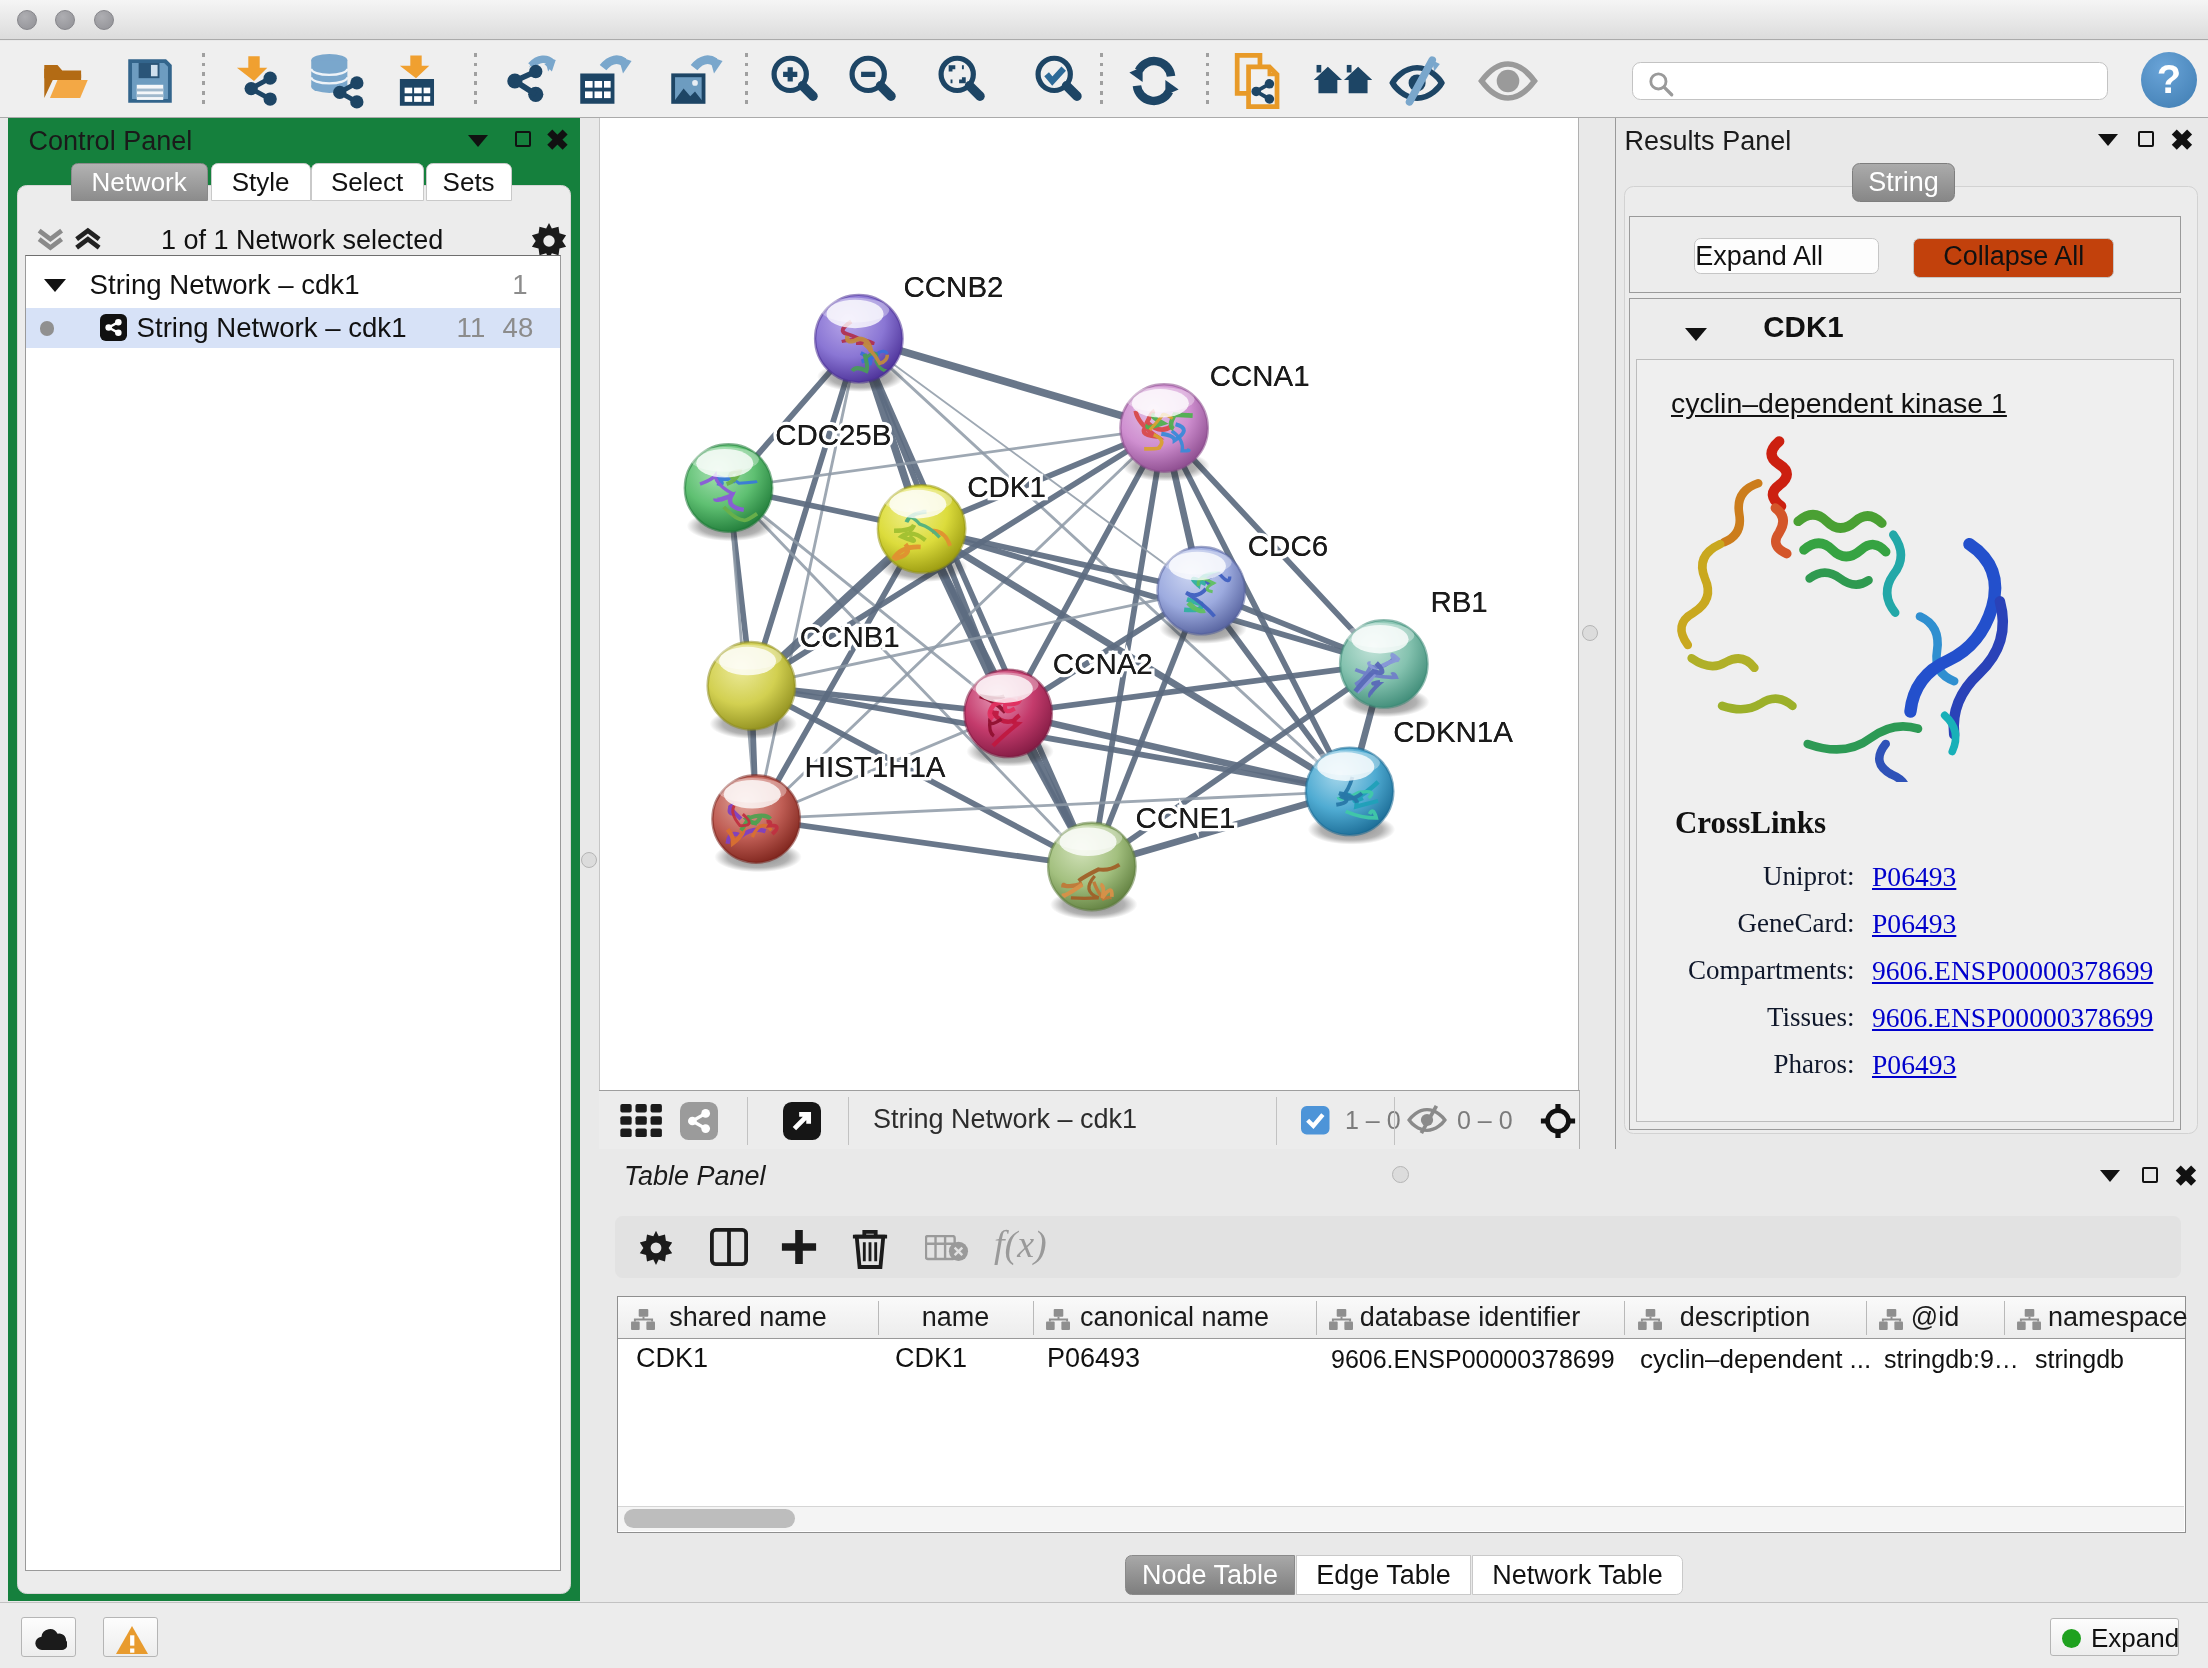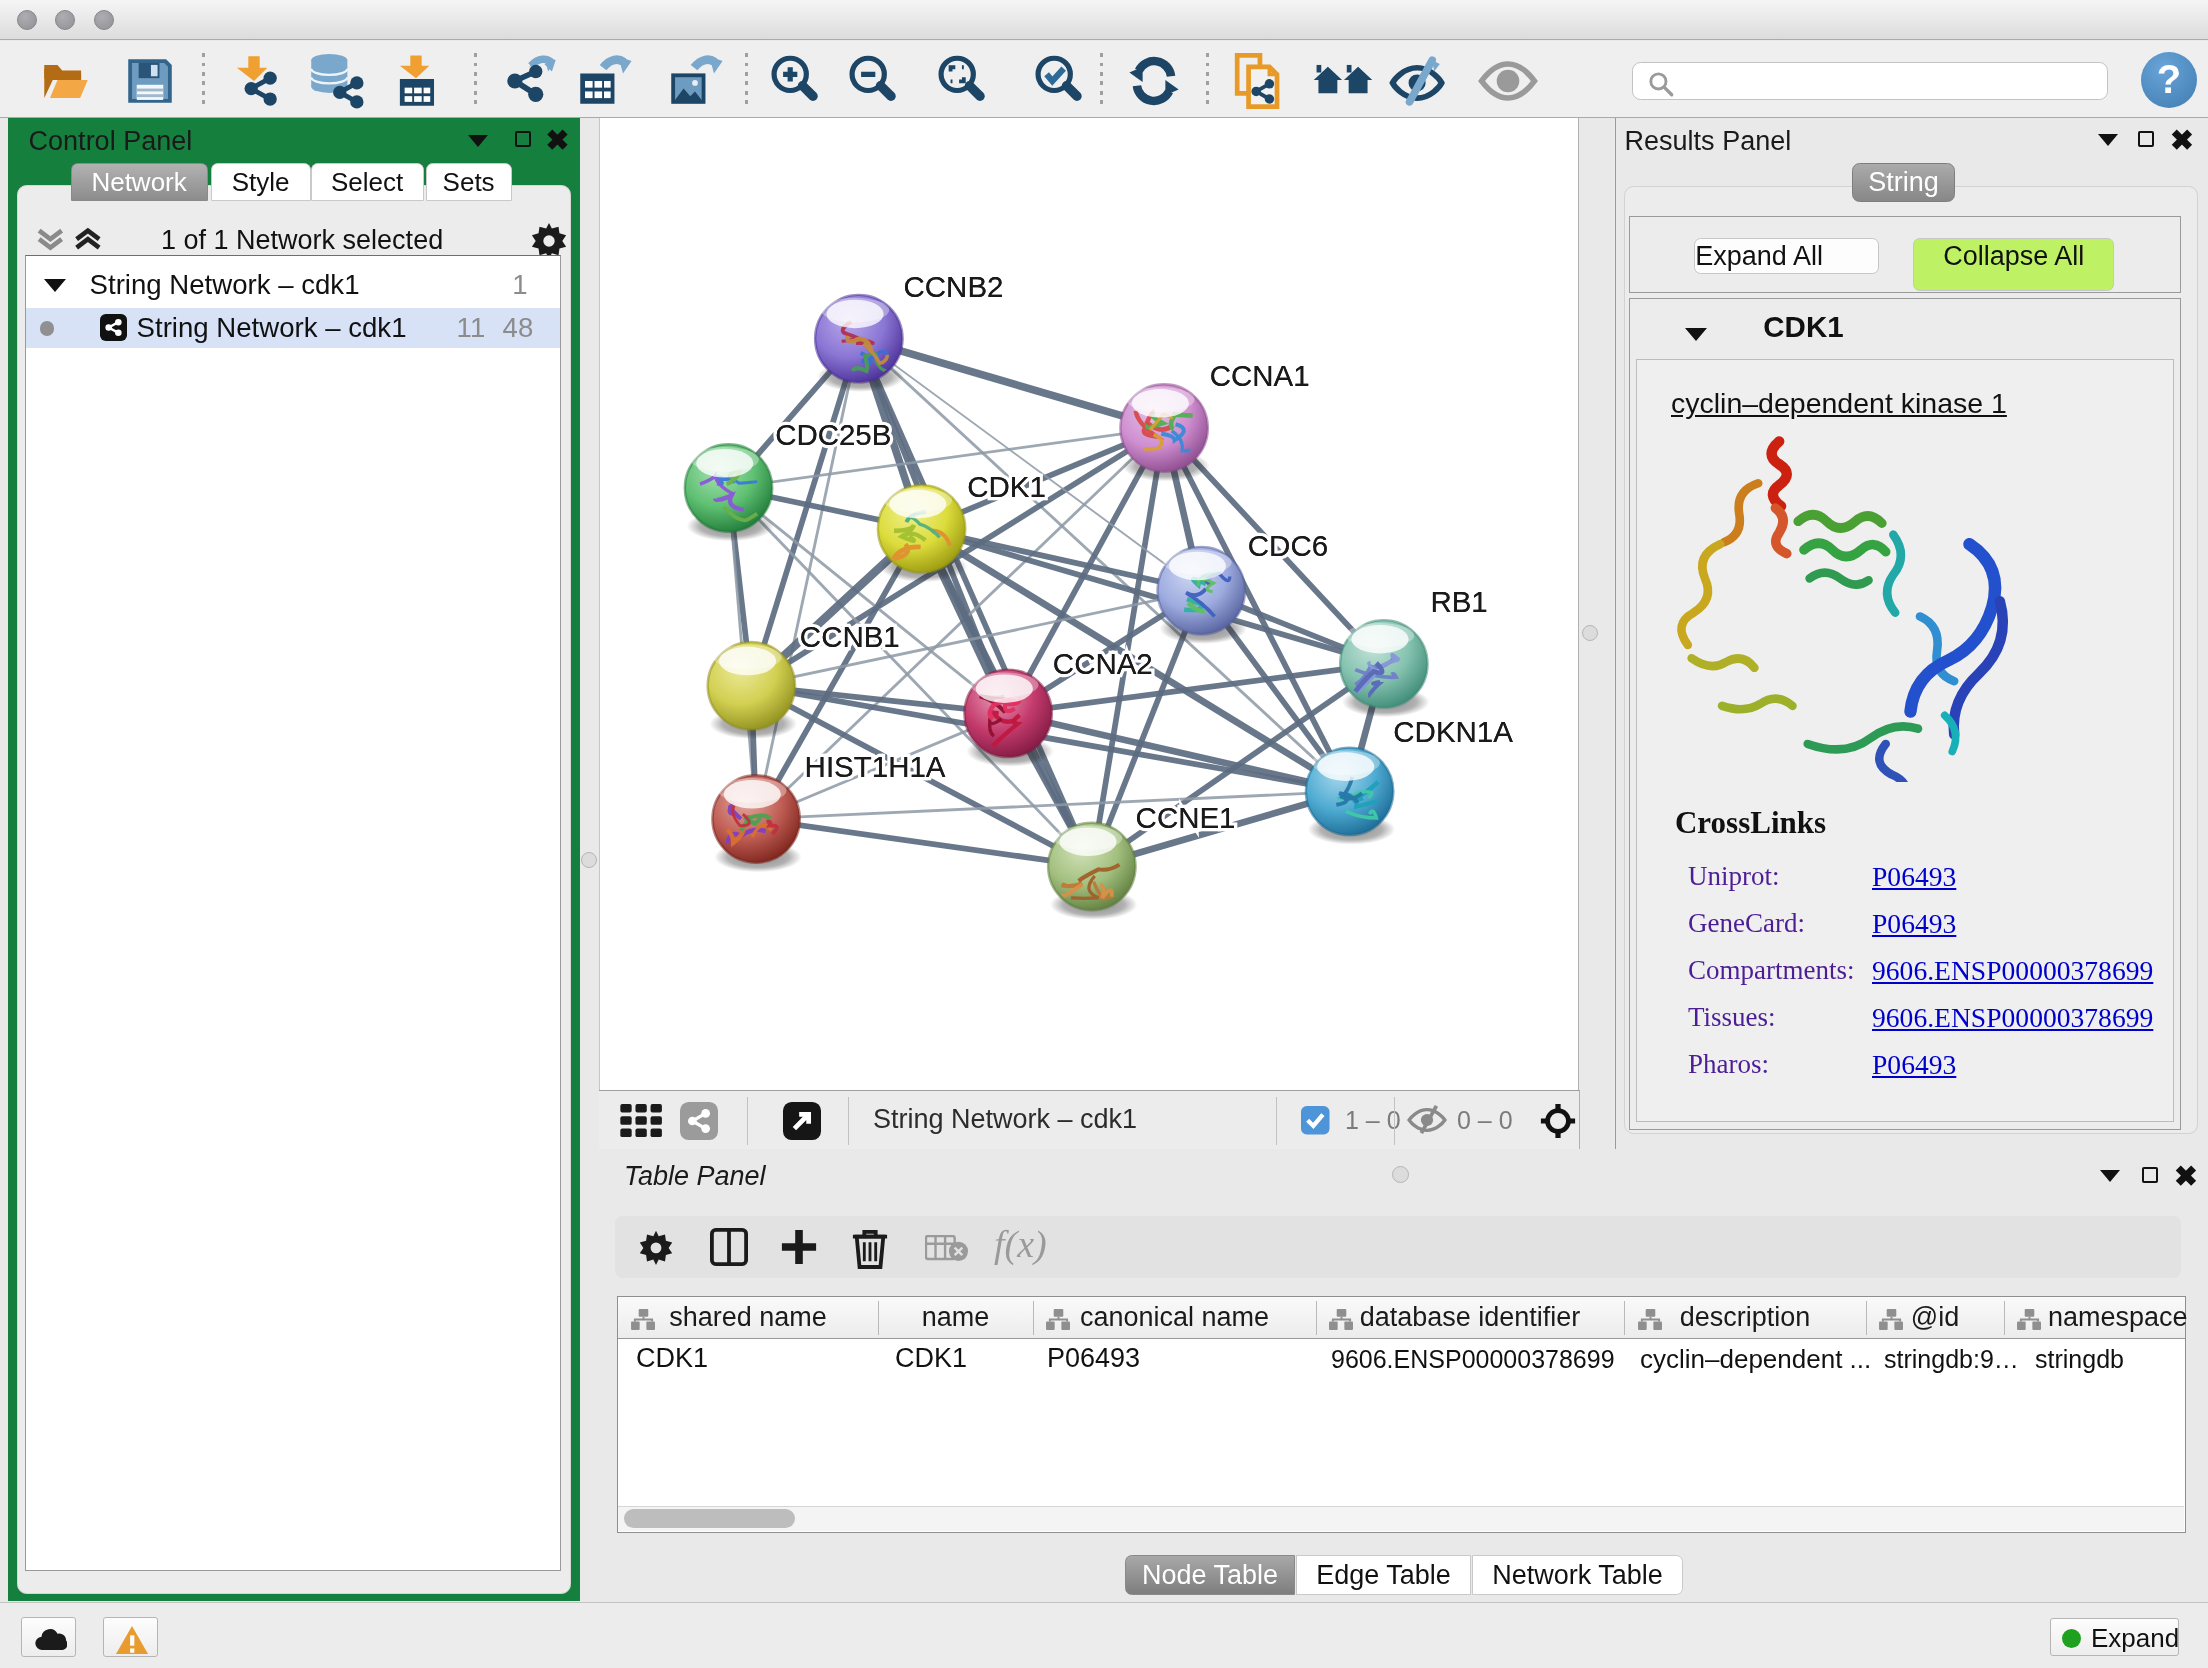--- a/index.html
+++ b/index.html
@@ -614,21 +614,21 @@
 <div id="resultspanel" class="abs" style="left:1615px; top:118px; width:593px; height:1047px; background:#e9e9e9; border-left:1.9px solid #9a9a9a;">
   <div class="abs" style="left:8.6px; top:7.6px;"><span class="ptitle">Results Panel</span></div>
   <div class="phdr-tri" style="left:482px; top:16px;"></div>
   <div class="phdr-sq" style="left:522px; top:13.3px;"></div>
   <div class="phdr-x" style="left:554px; top:13.3px;">✖</div>
   <div class="abs" style="left:7.6px; top:68px; width:574px; height:948px; background:#ececec; border:1px solid #d2d2d2; border-radius:9.5px;"></div>
   <div class="abs" style="left:236px; top:45px; width:103px; height:39px; background:linear-gradient(#ababab,#878787); border:1px solid #7e7e7e; border-radius:7.6px; color:#fff; font-size:27px; text-align:center; line-height:37px;">String</div>
 
   <div class="abs" style="left:13.3px; top:98px; width:552px; height:77px; border:1px solid #9a9a9a;">
     <div class="abs" style="left:64px; top:21px; width:185px; height:36px; background:#fdfdfd; border:1px solid #c6c6c6; border-radius:6.7px; font-size:27px; color:#111; text-align:left; line-height:34px;">Expand All</div>
-    <div class="abs" style="left:283px; top:21px; width:201px; height:53px; background:#bef264; border:1px solid #c6c6c6; border-radius:6.7px; font-size:27px; color:#111; text-align:center; line-height:34px;">Collapse All</div>
+    <div class="abs" style="left:283px; top:21px; width:201px; height:40px; background:#c2410c; border:1px solid #c6c6c6; border-radius:6.7px; font-size:27px; color:#111; text-align:center; line-height:34px;">Collapse All</div>
   </div>
 
   <div class="abs" style="left:13.3px; top:180px; width:552px; height:832px; border:1px solid #9a9a9a;">
     <div style="position:absolute; left:55px; top:28.5px; width:0; height:0; border-left:11.4px solid transparent; border-right:11.4px solid transparent; border-top:13.3px solid #111;"></div>
     <div class="abs" style="left:133px; top:11.4px; font-size:29.5px; font-weight:bold; color:#111;">CDK1</div>
     <div class="abs" style="left:5.7px; top:60px; width:538px; height:763px; background:#efefef; border:1px solid #bcbcbc;">
       <div class="abs" style="left:34px; top:27px; font-size:28.5px; color:#111;text-decoration:underline;">cyclin–dependent kinase 1</div>
       <svg class="abs" style="left:28.5px; top:70px;" width="371" height="352" viewBox="0 0 390 370">
         <g fill="none" stroke-linecap="round">
           <path d="M120 12 q-16 14 0 24 q16 10 0 22 q-14 10 2 22" stroke="#cc2010" stroke-width="11"></path>
@@ -643,21 +643,21 @@
           <path d="M150 330 q40 14 66 -6 q24-18 50 -10" stroke="#2d9a55" stroke-width="9"></path>
           <path d="M240 110 q16 22 0 42 q-14 20 2 40" stroke="#23a8a8" stroke-width="9"></path>
           <path d="M268 196 q22 10 18 36 q-4 24 18 32" stroke="#2f8fd0" stroke-width="9"></path>
           <path d="M320 120 q36 24 24 66 q-12 40 -46 56 q-36 16 -40 54" stroke="#2350cc" stroke-width="13"></path>
           <path d="M352 180 q12 44 -22 76 q-30 28 -26 64" stroke="#2a42b8" stroke-width="11"></path>
           <path d="M232 330 q-16 20 6 32 q24 10 10 30" stroke="#2f52b8" stroke-width="9"></path>
           <path d="M294 300 q18 16 8 38" stroke="#18b0b8" stroke-width="8"></path>
         </g>
       </svg>
       <div class="abs" style="left:38px; top:445px; font-family:'Liberation Serif',serif; font-size:31px; font-weight:bold; color:#111;">CrossLinks</div>
-      <div class="abs" style="left:51px; top:493px; font-family:'Liberation Serif',serif; font-size:27px; color:#4c1d95; line-height:47px;">
+      <div class="abs" style="left:51px; top:493px; font-family:'Liberation Serif',serif; font-size:27px; color:#0f172a; line-height:47px;text-align:right;">
         Uniprot:<br>GeneCard:<br>Compartments:<br>Tissues:<br>Pharos:
       </div>
       <div class="abs" style="left:235px; top:493px; font-family:'Liberation Serif',serif; font-size:27.6px; color:#0000cc; line-height:47px; text-decoration:underline;">
         P06493<br>P06493<br>9606.ENSP00000378699<br>9606.ENSP00000378699<br>P06493
       </div>
     </div>
   </div>
 </div>
 <div id="tablepanel" class="abs" style="left:599px; top:1149px; width:1609px; height:452px; background:#e9e9e9;">
   <div class="abs" style="left:25px; top:12.4px;font-style:italic;"><span class="ptitle">Table Panel</span></div>

